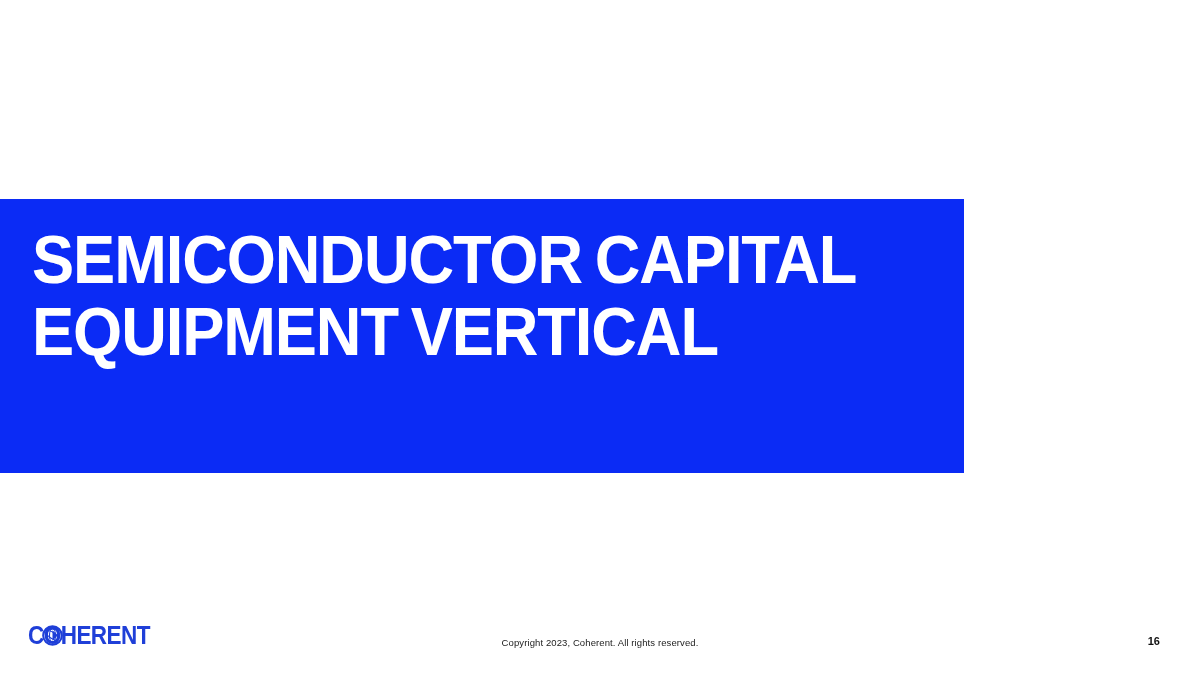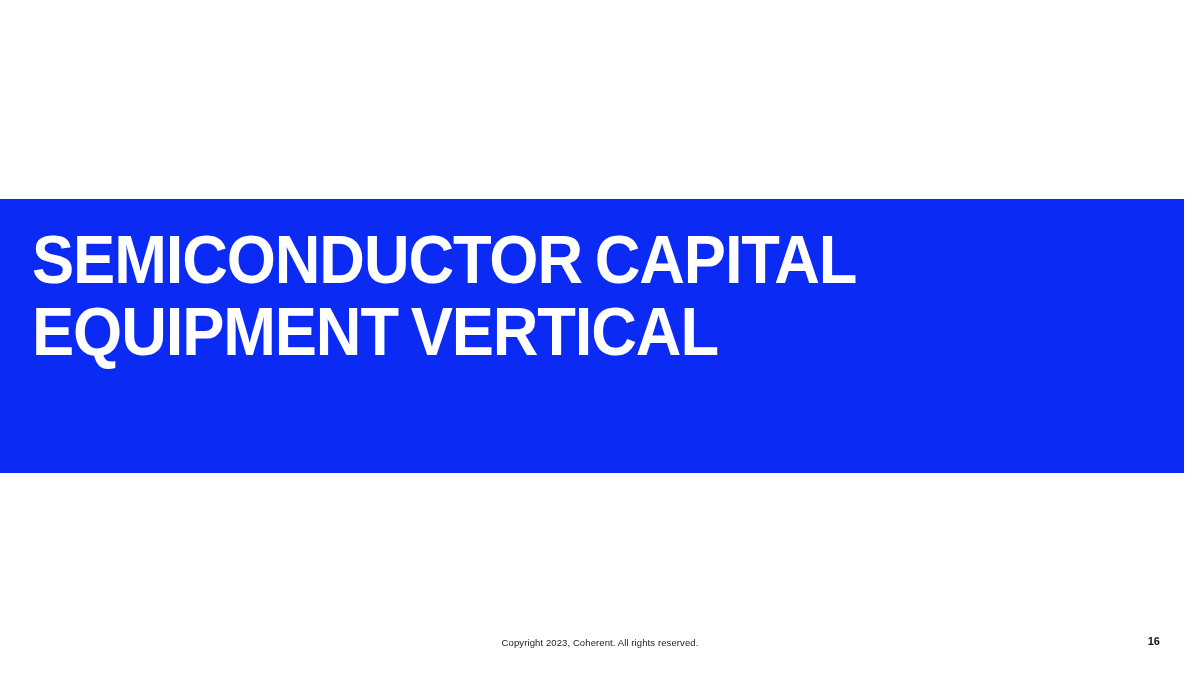--- a/index.html
+++ b/index.html
@@ -20,21 +20,21 @@
     width: 1200px;
     height: 675px;
     background: #ffffff;
   }
 
   
   #title-band {
     position: absolute;
     left: 0;
     top: 199px;
-    width: 1184px;
+    width: 964px;
     height: 274px;
     background: #0b2bf5;
   }
 
   #title-block {
     position: absolute;
     left: 32px;
     top: 24px;
     width: 1120px;
   }
@@ -120,20 +120,32 @@
 
   <div id="title-band">
     <div id="title-block">
       <span class="title-line">SEMICONDUCTOR CAPITAL</span>
       <span class="title-line">EQUIPMENT VERTICAL</span>
     </div>
   </div>
 
   <div id="footer">
 
+    <div id="logo">
+      <span class="logo-text">COHERENT</span>
+      <span class="logo-mark">
+        <svg viewBox="0 0 21 21" width="21" height="21" aria-hidden="true">
+          <circle cx="10.5" cy="10.5" r="9.3" fill="none" stroke="#1f3fd8" stroke-width="2.1"></circle>
+          <circle cx="10.5" cy="10.5" r="6.6" fill="none" stroke="#1f3fd8" stroke-width="1.1"></circle>
+          <ellipse cx="10.5" cy="10.5" rx="3.0" ry="6.8" fill="none" stroke="#1f3fd8" stroke-width="1.1"></ellipse>
+          <ellipse cx="10.5" cy="10.5" rx="6.8" ry="3.0" fill="none" stroke="#1f3fd8" stroke-width="1.1" transform="rotate(35 10.5 10.5)"></ellipse>
+          <path d="M10.5 5.2 L15.6 10.5 L10.5 15.8 Z" fill="#1f3fd8"></path>
+        </svg>
+      </span>
+    </div>
 
     <div id="copyright">Copyright 2023, Coherent. All rights reserved.</div>
 
     <div id="page-number">16</div>
 
   </div>
 
 </div>
 
 </body></html>

